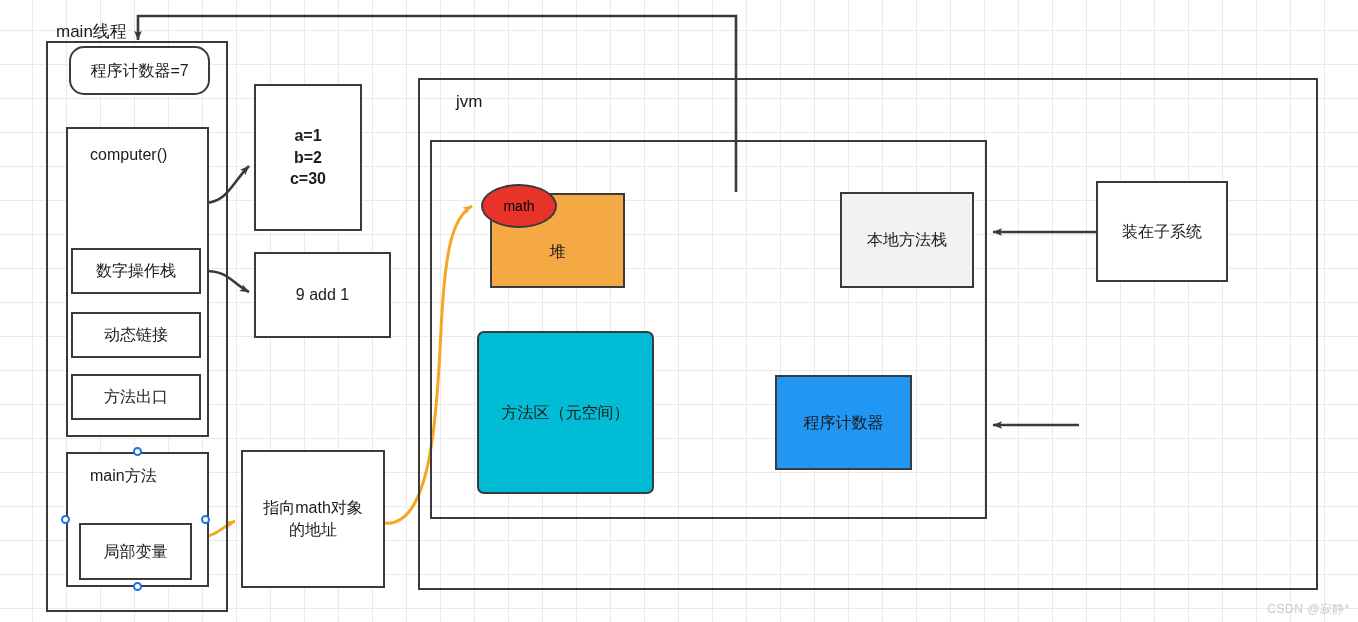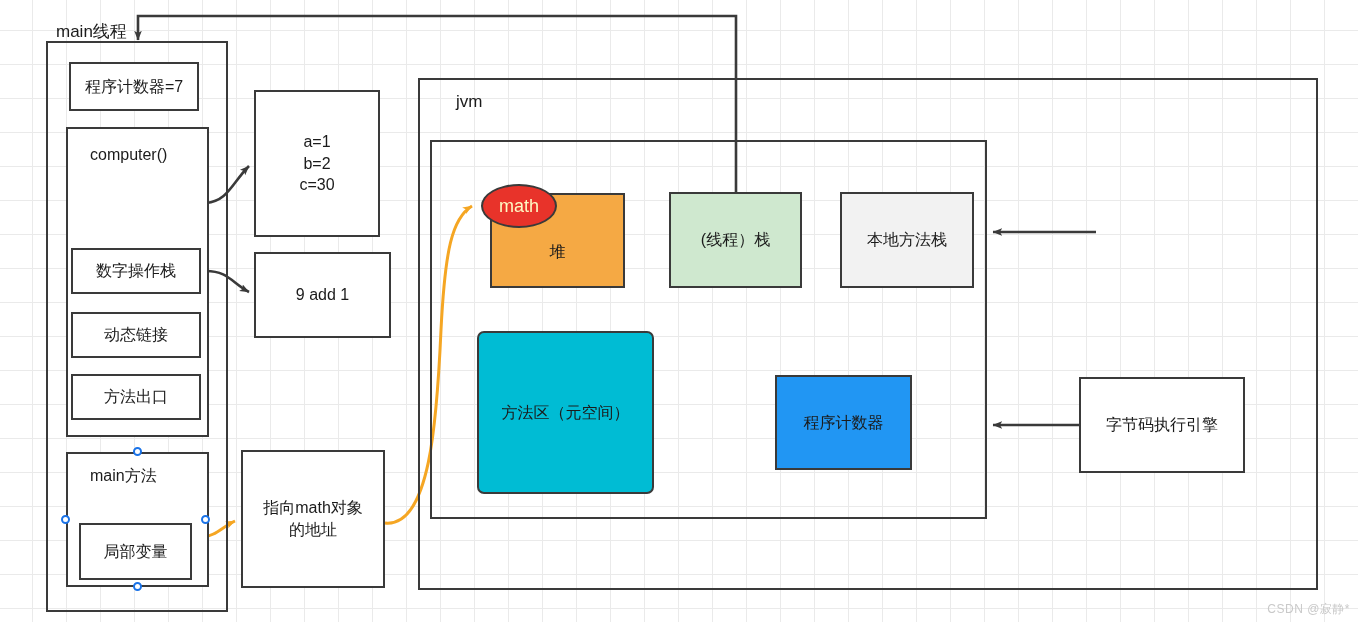--- a/index.html
+++ b/index.html
@@ -43,21 +43,21 @@
   }
   .container-box{
     background:transparent;
   }
   .ellipse{
     position:absolute;
     box-sizing:border-box;
     border:2.5px solid #3a3a3a;
     border-radius:50%;
     display:flex;align-items:center;justify-content:center;
-    font-size:18px;color:#fef9c3;
+    font-size:14px;color:#000000;
   }
   svg.overlay{
     position:absolute;left:0;top:0;
     width:1358px;height:622px;
     pointer-events:none;
   }
   .handle{
     position:absolute;
     width:9px;height:9px;
     border:2px solid #1a73e8;
@@ -115,64 +115,63 @@
 
     <g>
       <path d="M1079,425 L993,425" fill="none" stroke="#3a3a3a" stroke-width="2.6" marker-end="url(#arrowDark)"></path>
     </g>
   </svg>
 
   <div class="label-tl" style="left:44px;top:20px;">main线程</div>
 
   <div class="box container-box" style="left:46px;top:41px;width:182px;height:571px;"></div>
 
-  <div class="box" style="left:69px;top:62px;width:130px;height:49px;">程序计数器=7</div>
+  <div class="box" style="left:69px;top:46px;width:141px;height:49px;border-radius:15px;">程序计数器=7</div>
 
   <div class="box" style="left:66px;top:127px;width:143px;height:310px;"></div>
   <div class="label-tl" style="left:78px;top:146px;font-size:16px;">computer()</div>
 
   <div class="box" style="left:71px;top:248px;width:130px;height:46px;">数字操作栈</div>
   <div class="box" style="left:71px;top:312px;width:130px;height:46px;">动态链接</div>
   <div class="box" style="left:71px;top:374px;width:130px;height:46px;">方法出口</div>
 
   <div class="box" style="left:66px;top:452px;width:143px;height:135px;"></div>
   <div class="label-tl" style="left:78px;top:466px;font-size:16px;">main方法</div>
   <div class="box" style="left:79px;top:523px;width:113px;height:57px;">局部变量</div>
 
   <div class="handle" style="left:133px;top:447px;"></div>
   <div class="handle" style="left:133px;top:582px;"></div>
   <div class="handle" style="left:61px;top:515px;"></div>
   <div class="handle" style="left:201px;top:515px;"></div>
 
-  <div class="box" style="left:254px;top:90px;width:126px;height:147px;">a=1
+  <div class="box" style="left:254px;top:84px;width:108px;height:147px;font-weight:bold;">a=1
 b=2
 c=30</div>
 
   <div class="box" style="left:254px;top:252px;width:137px;height:86px;">9  add  1</div>
 
   <div class="box" style="left:241px;top:450px;width:144px;height:138px;">指向math对象
 的地址</div>
 
   <div class="box container-box" style="left:418px;top:78px;width:900px;height:512px;"></div>
   <div class="label-tl" style="left:444px;top:92px;">jvm</div>
 
   <div class="box container-box" style="left:430px;top:140px;width:557px;height:379px;"></div>
 
   <div class="box" style="left:490px;top:193px;width:135px;height:95px;background:#F5A944;">
     <span style="margin-top:22px;">堆</span>
   </div>
 
   <div class="ellipse" style="left:481px;top:184px;width:76px;height:44px;background:#E8332A;">math</div>
 
-  <div class="box" style="left:669px;top:192px;width:133px;height:96px;background:#CFE8CF;">(线程）栈</div>
 
   <div class="box" style="left:840px;top:192px;width:134px;height:96px;background:#F2F2F2;">本地方法栈</div>
 
   <div class="box" style="left:477px;top:331px;width:177px;height:163px;background:#00BCD4;border-radius:7px;">方法区（元空间）</div>
 
   <div class="box" style="left:775px;top:375px;width:137px;height:95px;background:#2196F3;">程序计数器</div>
 
+  <div class="box" style="left:1096px;top:181px;width:132px;height:101px;">装在子系统</div>
 
-  <div class="box" style="left:1079px;top:377px;width:166px;height:96px;">字节码执行引擎</div>
 
   <div class="watermark">CSDN @寂静*</div>
 
 </div>
 
 </body></html>

